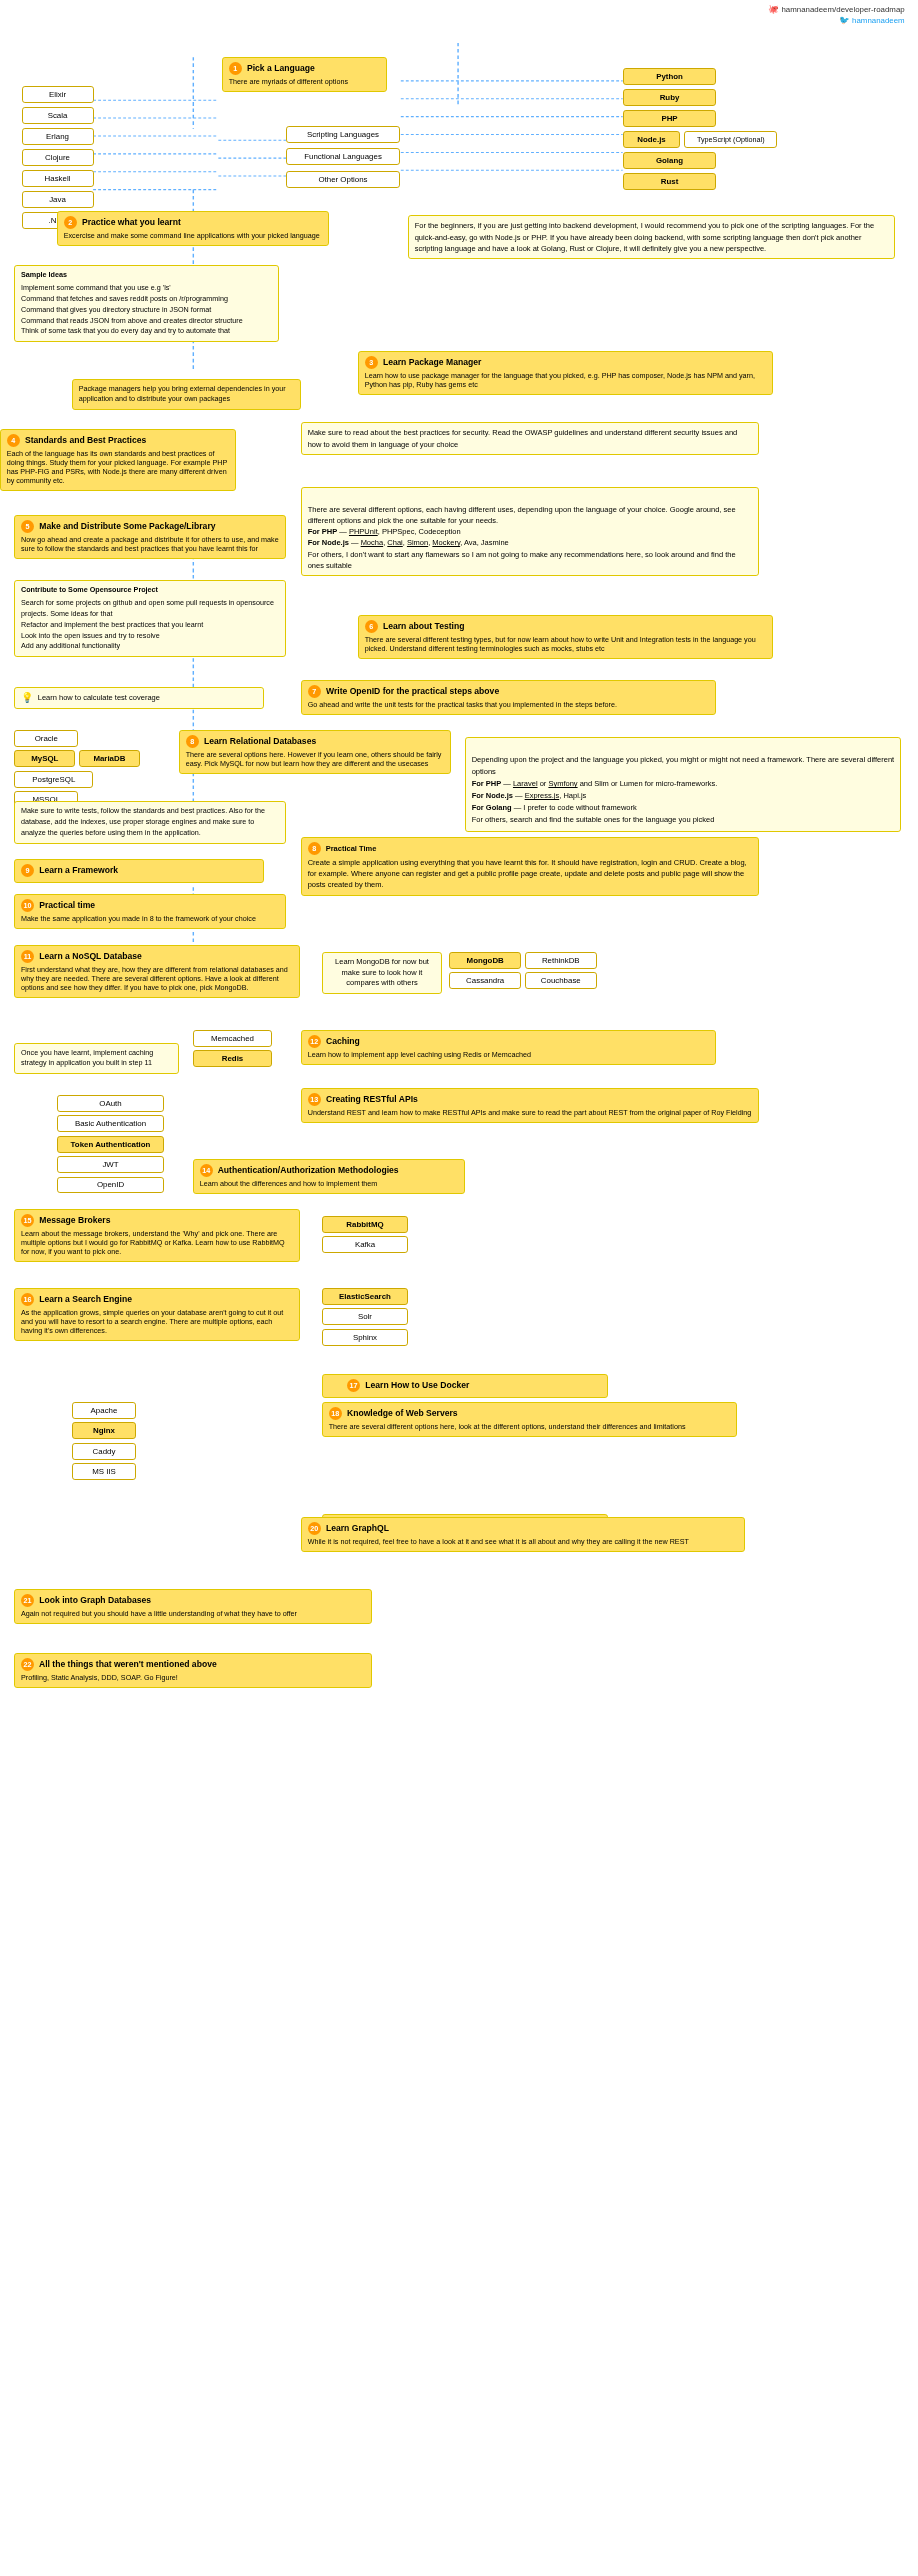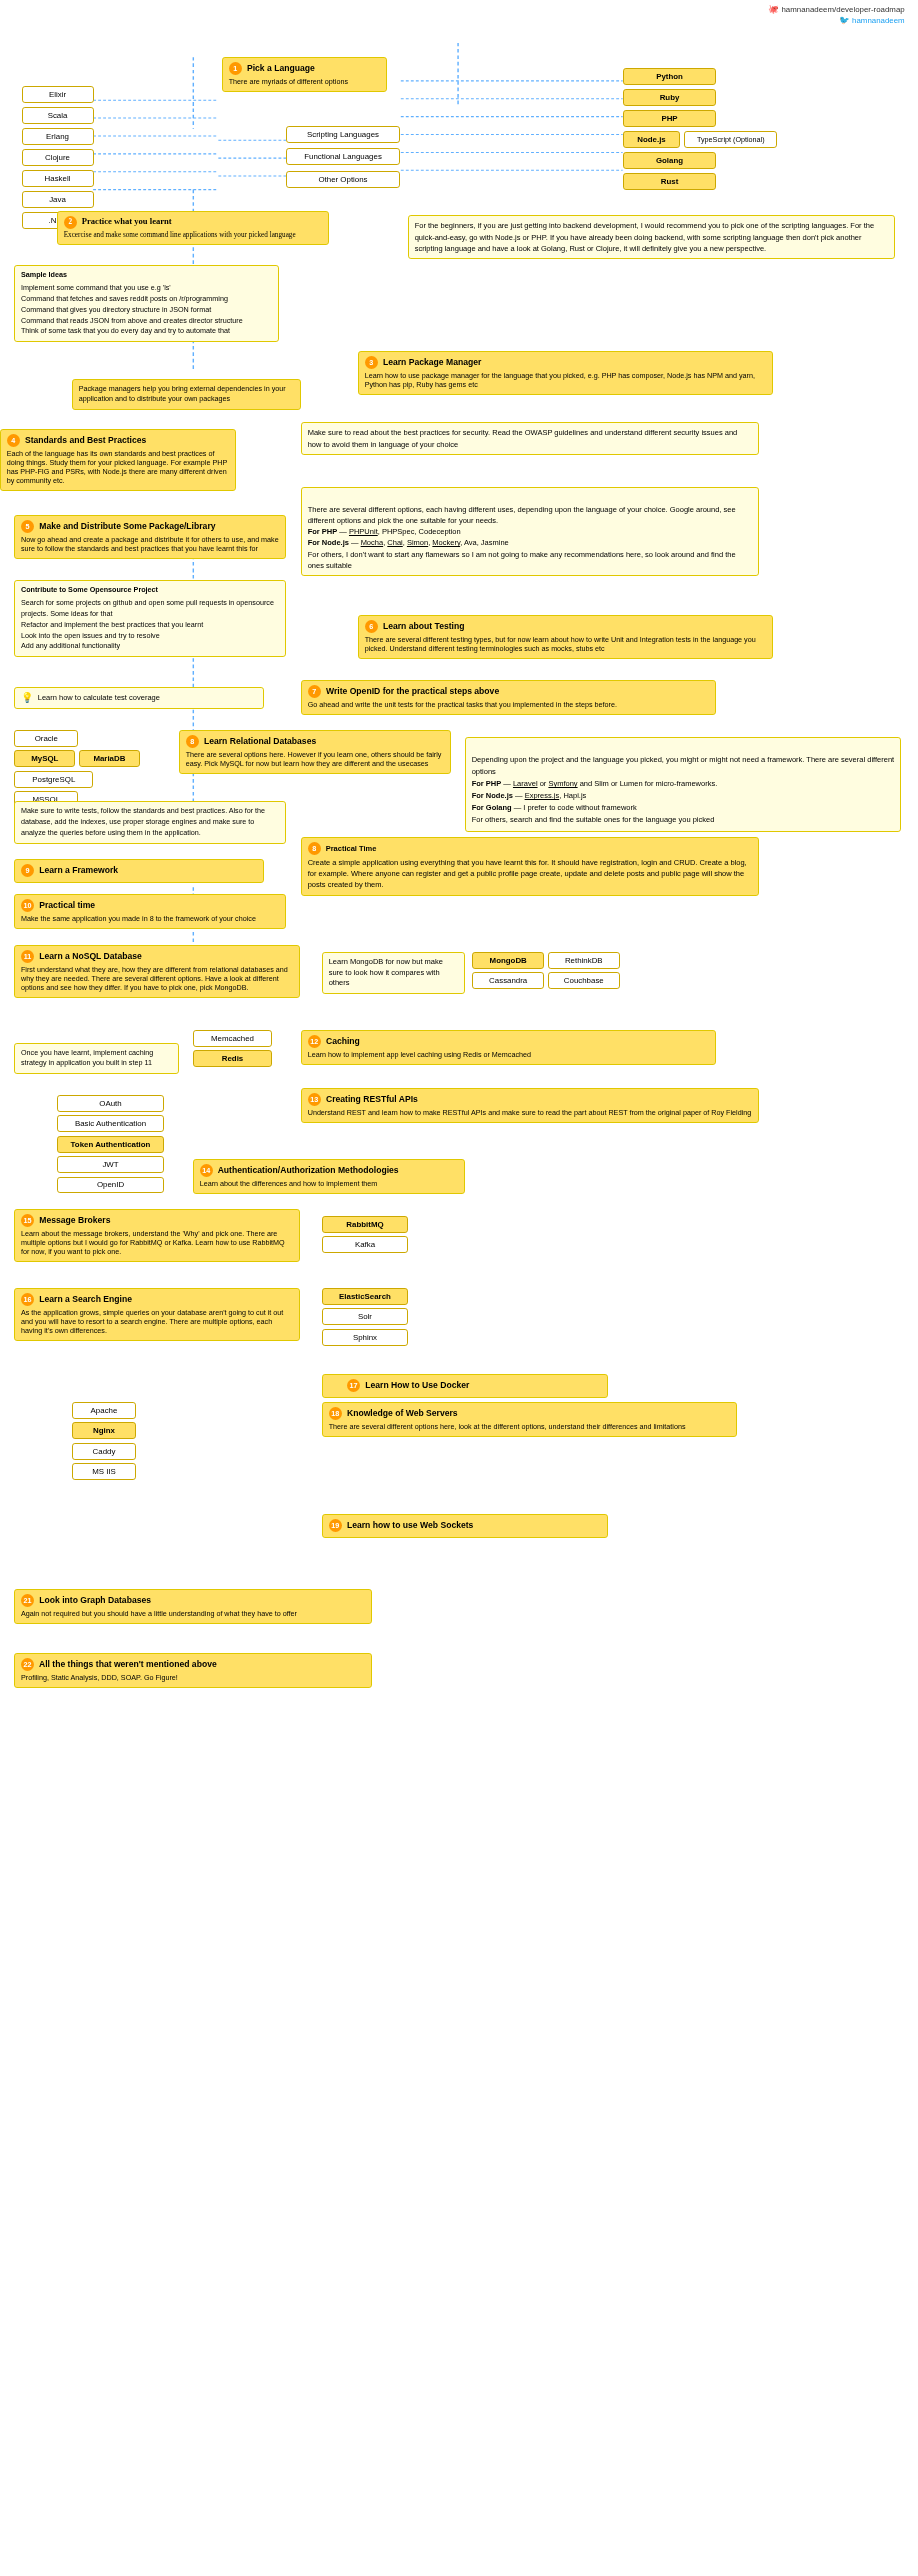--- a/index.html
+++ b/index.html
@@ -160,21 +160,21 @@
     <div class="node-box-yellow" style="width:93px;">Rust</div>
   </div>
 
   <div style="position:absolute;top:215px;left:408px;width:487px;">
     <div class="yellow-box-light" style="width:100%;font-size:7.5px;line-height:1.5;">
       <span>For the beginners, if you are just getting into backend development, I would recommend you to pick one of the scripting languages. For the quick-and-easy, go with Node.js or PHP. If you have already been doing backend, with some scripting language then don't pick another scripting language and have a look at Golang, Rust or Clojure, it will definitely give you a new perspective.</span>
     </div>
   </div>
 
   <div style="position:absolute;top:211px;left:57px;width:272px;">
-    <div class="yellow-box" style="width:100%;font-family:Liberation Serif, serif;">
+    <div class="yellow-box" style="width:100%;">
       <div style="font-weight:bold;font-size:8.6px;">
         <span class="step-num">2</span>
         <span>Practice what you learnt</span>
       </div>
       <div style="font-size:7.2px;margin-top:2.1px;">Excercise and make some command line applications with your picked language</div>
     </div>
   </div>
 
   <div style="position:absolute;top:265px;left:14.3px;width:265px;">
     <div class="yellow-box-light" style="width:100%;font-size:7.2px;line-height:1.5;">
@@ -344,21 +344,21 @@
       <div style="font-weight:bold;font-size:8.6px;">
         <span class="step-num">11</span>
         <span>Learn a NoSQL Database</span>
       </div>
       <div style="font-size:7.2px;margin-top:2.1px;">First understand what they are, how they are different from relational databases and why they are needed. There are several different options. Have a look at different options and see how they differ. If you have to pick one, pick MongoDB.</div>
     </div>
   </div>
 
   <div style="position:absolute;top:952px;left:322px;width:429px;">
     <div style="display:flex;align-items:flex-start;gap:7.2px;">
-      <div class="yellow-box-light" style="font-size:7.5px;line-height:1.4;width:143px;">
+      <div class="yellow-box-light" style="font-size:7.5px;line-height:1.4;width:120px;text-align:center;">
         <span>Learn MongoDB for now but make sure to look how it compares with others</span>
       </div>
       <div style="display:grid;grid-template-columns:1fr 1fr;gap:3.6px;">
         <div class="node-box-yellow" style="width:72px;">MongoDB</div>
         <div class="node-box-white" style="width:72px;">RethinkDB</div>
         <div class="node-box-white" style="width:72px;">Cassandra</div>
         <div class="node-box-white" style="width:72px;">Couchbase</div>
       </div>
     </div>
   </div>
@@ -471,20 +471,29 @@
 
   <div style="position:absolute;top:1474px;left:322px;width:286px;">
     <div class="yellow-box" style="width:100%;margin-top:40px;">
       <div style="font-weight:bold;font-size:8.6px;">
         <span class="step-num">19</span>
         <span>Learn how to use Web Sockets</span>
       </div>
     </div>
   </div>
 
+  <div style="position:absolute;top:1517px;left:301px;width:444px;">
+    <div class="yellow-box" style="width:100%;">
+      <div style="font-weight:bold;font-size:8.6px;">
+        <span class="step-num">20</span>
+        <span>Learn GraphQL</span>
+      </div>
+      <div style="font-size:7.2px;margin-top:2.1px;">While it is not required, feel free to have a look at it and see what it is all about and why they are calling it the new REST</div>
+    </div>
+  </div>
 
   <div style="position:absolute;top:1589px;left:14.3px;width:358px;">
     <div class="yellow-box" style="width:100%;">
       <div style="font-weight:bold;font-size:8.6px;">
         <span class="step-num">21</span>
         <span>Look into Graph Databases</span>
       </div>
       <div style="font-size:7.2px;margin-top:2.1px;">Again not required but you should have a little understanding of what they have to offer</div>
     </div>
   </div>

